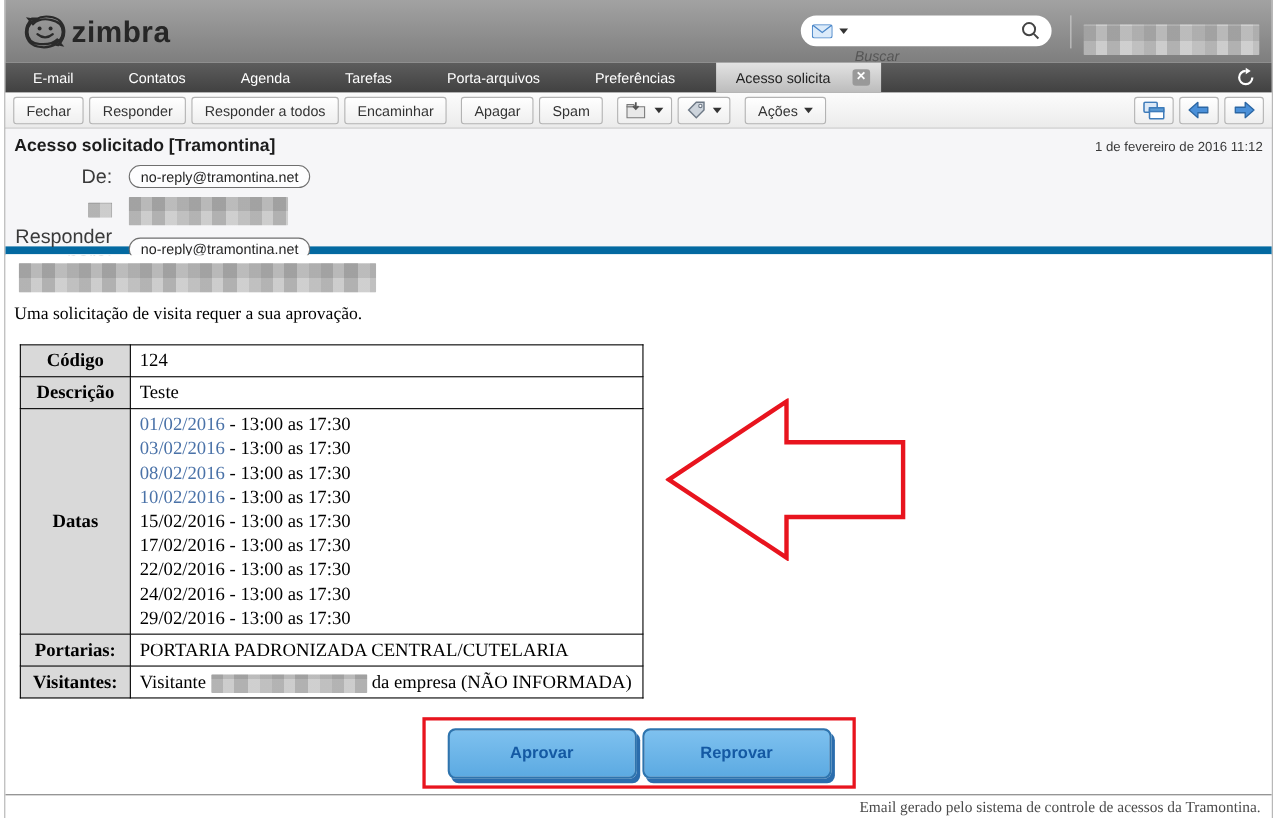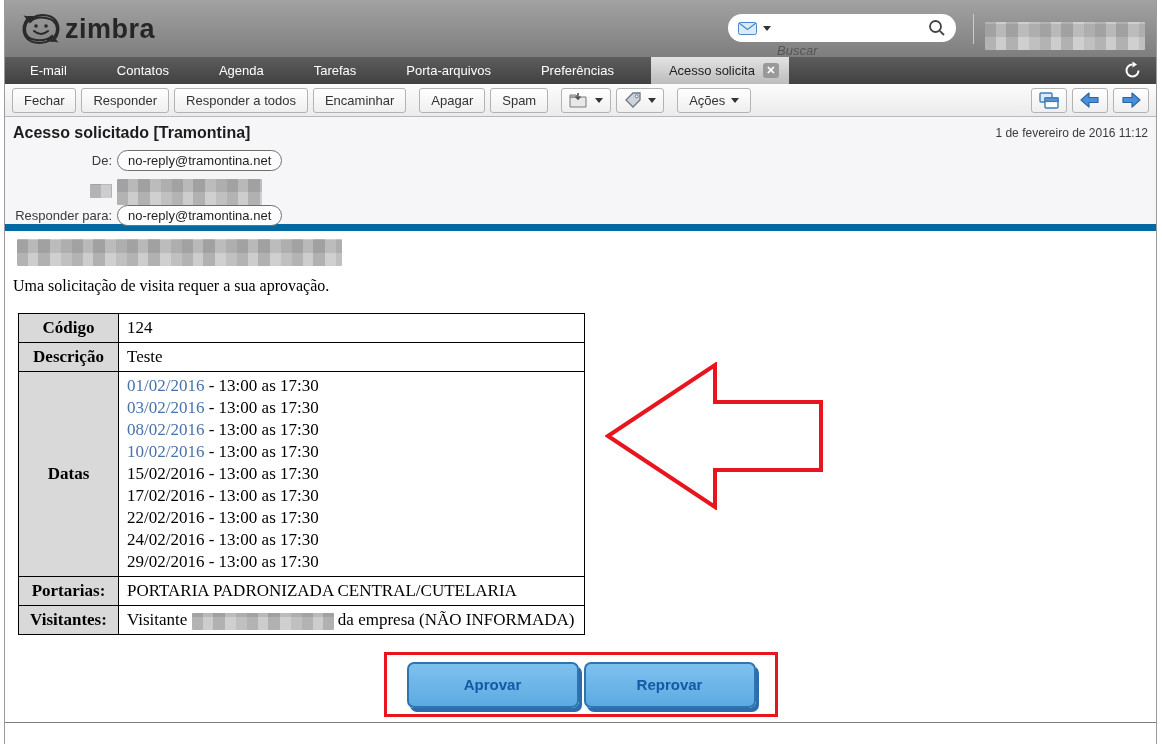--- a/index.html
+++ b/index.html
@@ -25,40 +25,40 @@
            repeating-linear-gradient(90deg, rgba(40,40,40,.18) 0 11px, rgba(120,120,120,.06) 11px 21px,
              rgba(60,60,60,.22) 21px 33px, rgba(160,160,160,.05) 33px 44px, rgba(90,90,90,.15) 44px 55px),
            repeating-linear-gradient(0deg, #d2d2d2 0 13px, #bdbdbd 13px 26px);
          border-radius:1px; }
 
   
   .tabbar { position:relative; height:27px; background:linear-gradient(#5d5d5d,#414141);
             display:flex; align-items:stretch; color:#fff; font-size:13px; }
   .tab { display:flex; align-items:center; padding:0 25px; cursor:default; }
   .tab-active { background:linear-gradient(#e3e3e3,#bcbcbc); color:#222; margin-left:12px;
-                display:flex; align-items:center; gap:8px; padding:0 10px 0 18px; }
+                display:flex; align-items:center; gap:20px; padding:0 10px 0 18px; }
   .tab-close { width:16px; height:15px; background:#999; border-radius:3px; color:#fff; font-size:11px;
                font-weight:bold; display:flex; align-items:center; justify-content:center; line-height:1; }
   .refresh { position:absolute; right:14px; top:4px; }
 
   
   .toolbar { height:33px; background:linear-gradient(#fcfcfc,#ebebeb); border-bottom:1px solid #b9b9b9;
              display:flex; align-items:center; padding:0 7px; gap:5px; }
   .tbtn { background:linear-gradient(#ffffff,#efefef); border:1px solid #b3b3b3; border-radius:3px;
           padding:4px 11px; font-size:13px; color:#333; display:flex; align-items:center; gap:6px; height:25px; }
   .tbtn-icon { padding:4px 7px; }
   .tb-right { margin-left:auto; display:flex; gap:5px; }
   .gap-l { margin-left:8px; }
 
   
   .msgheader { position:relative; height:114px; background:#f6f6f8; border-bottom:7px solid #0369a1; }
   .subject { position:absolute; left:8px; top:7px; font-size:16px; font-weight:bold; color:#1c1c1c; }
   .msgdate { position:absolute; right:8px; top:9px; font-size:12px; color:#3a3a3a; }
   .hdr-row { position:absolute; left:0; display:flex; align-items:center; }
-  .hdr-label { width:112px; text-align:right; font-size:13px; color:#3a3a3a; padding-right:5px; }
+  .hdr-label { width:112px; text-align:right; font-size:18px; color:#3a3a3a; padding-right:15px; }
   .pill { border:1px solid #6f6f6f; border-radius:11px; padding:2px 10px; font-size:13px; color:#1f1f1f; background:#fdfdfe; }
 
   
   .mailview { position:absolute; top:232px; left:0; right:0; bottom:0; background:#fff;
               font-family:"Liberation Serif",serif; color:#000; }
   .greet-blur { position:absolute; left:12px; top:7px; width:325px; height:27px; }
   .intro { position:absolute; left:8px; top:45px; font-size:16px; }
 
   table.details { position:absolute; left:13px; top:81px; border-collapse:collapse; font-size:17px; }
   table.details td, table.details th { border:1px solid #000; }
@@ -239,15 +239,16 @@
         <polygon points="3,74 110,3 110,40 216,40 216,108 110,108 110,145" fill="#ffffff" stroke="#e8141e" stroke-width="4" stroke-linejoin="miter"></polygon>
       </svg>
     </div>
 
     <div class="redbox">
       <button class="action-btn">Aprovar</button>
       <button class="action-btn">Reprovar</button>
     </div>
 
     <div class="footer-rule"></div>
+    <div class="mail-footer">Email gerado pelo sistema de controle de acessos da Tramontina.</div>
   </div>
 
 </div>
 
 </body></html>

